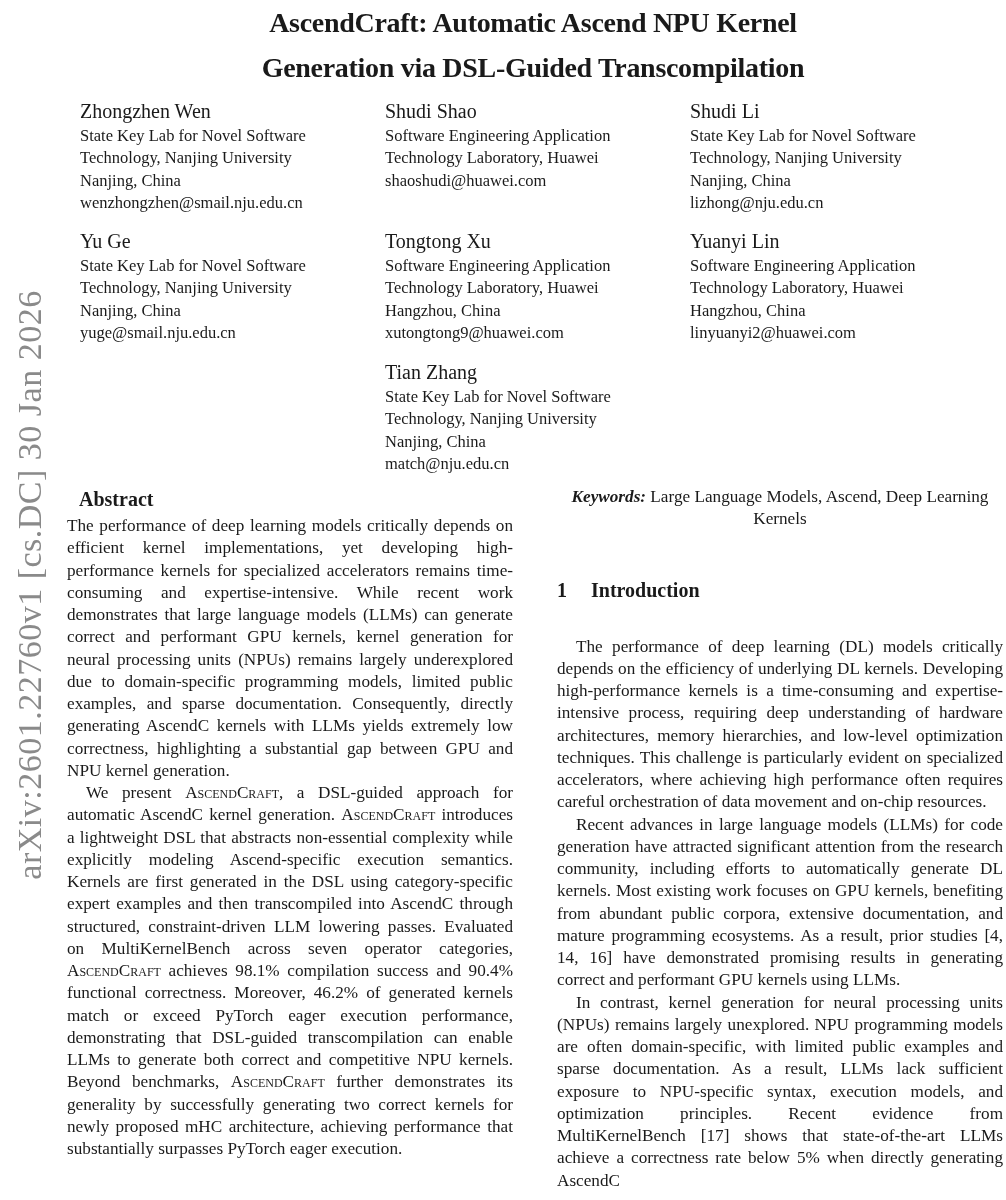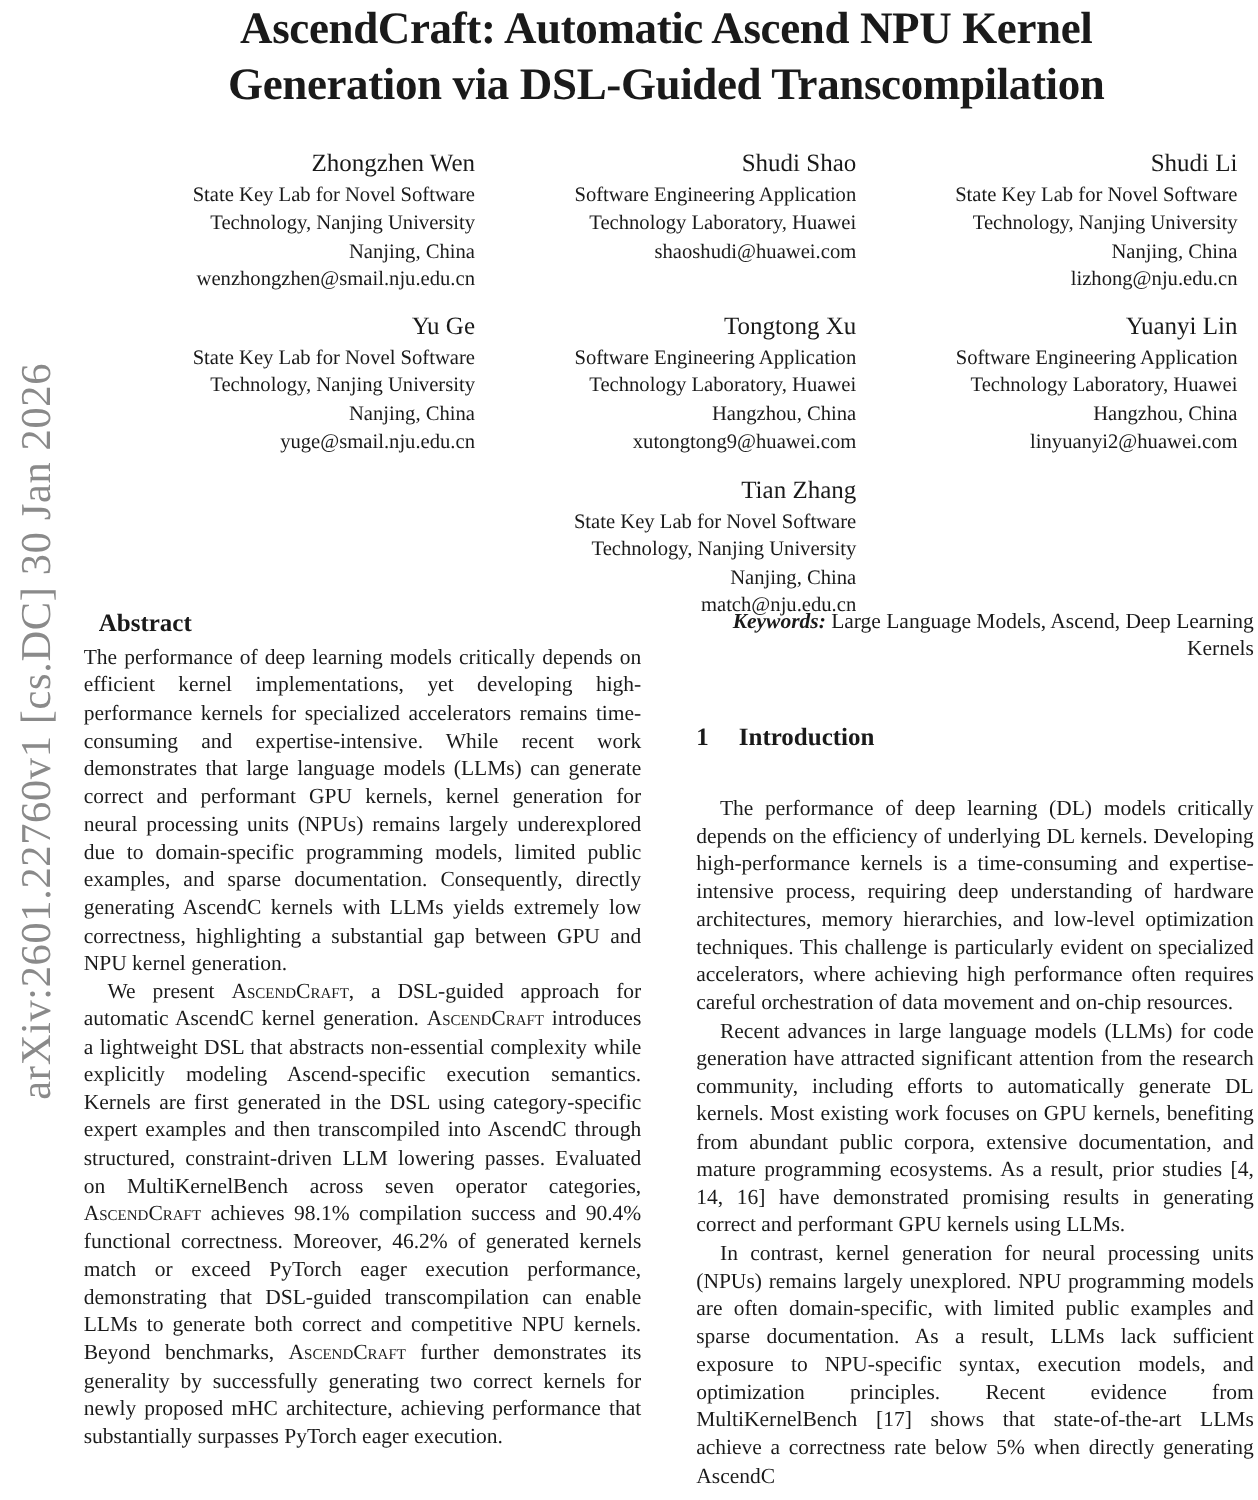--- a/index.html
+++ b/index.html
@@ -5,24 +5,24 @@
   html, body { margin:0; padding:0; background:#ffffff; }
   body { width:1006px; height:1200px; position:relative; overflow:hidden; color:#1a1a1a; font-family:"Liberation Serif","DejaVu Serif",serif; }
   .arxiv-stamp {
     position:absolute; left:-300px; top:560px; width:660px; height:50px;
     transform:rotate(-90deg); transform-origin:center center;
     font-family:"Liberation Serif",serif; font-size:34px; color:#8a8a8a;
     text-align:center; line-height:50px; letter-spacing:0.5px; white-space:nowrap;
   }
   .title {
     position:absolute; left:60px; top:0; width:946px; text-align:center;
-    font-weight:bold; font-size:36px; line-height:45px; letter-spacing:-0.3px;
+    font-weight:bold; font-size:28px; line-height:45px; letter-spacing:-0.3px;
   }
   .title div { white-space:nowrap; }
-  .author { position:absolute; text-align:right; font-size:16.5px; line-height:22.4px;margin-top:20px; }
+  .author { position:absolute; text-align:left; font-size:16.5px; line-height:22.4px; }
   .author .name { font-size:20px; line-height:25px; margin-bottom:1px; }
   .a1 { left:80px; width:300px; top:99px; }
   .a2 { left:385px; width:300px; top:99px; }
   .a3 { left:690px; width:300px; top:99px; }
   .a4 { left:80px; width:300px; top:229px; }
   .a5 { left:385px; width:300px; top:229px; }
   .a6 { left:690px; width:300px; top:229px; }
   .a7 { left:385px; width:300px; top:360px; }
 
   .col { position:absolute; width:446px; font-size:17.2px; line-height:22.25px; text-align:justify; }
@@ -95,18 +95,18 @@
   <div>match@nju.edu.cn</div>
 </div>
 
 <div class="col col-left">
   <div class="sec-head">Abstract</div>
   <p class="para">The performance of deep learning models critically depends on efficient kernel implementations, yet developing high-performance kernels for specialized accelerators remains time-consuming and expertise-intensive. While recent work demonstrates that large language models (LLMs) can generate correct and performant GPU kernels, kernel generation for neural processing units (NPUs) remains largely underexplored due to domain-specific programming models, limited public examples, and sparse documentation. Consequently, directly generating AscendC kernels with LLMs yields extremely low correctness, highlighting a substantial gap between GPU and NPU kernel generation.</p>
   <p class="para indent"><span>We present </span><span class="sc">AscendCraft</span><span>, a DSL-guided approach for automatic AscendC kernel generation. </span><span class="sc">AscendCraft</span><span> introduces a lightweight DSL that abstracts non-essential complexity while explicitly modeling Ascend-specific execution semantics. Kernels are first generated in the DSL using category-specific expert examples and then transcompiled into AscendC through structured, constraint-driven LLM lowering passes. Evaluated on MultiKernelBench across seven operator categories, </span><span class="sc">AscendCraft</span><span> achieves 98.1% compilation success and 90.4% functional correctness. Moreover, 46.2% of generated kernels match or exceed PyTorch eager execution performance, demonstrating that DSL-guided transcompilation can enable LLMs to generate both correct and competitive NPU kernels. Beyond benchmarks, </span><span class="sc">AscendCraft</span><span> further demonstrates its generality by successfully generating two correct kernels for newly proposed mHC architecture, achieving performance that substantially surpasses PyTorch eager execution.</span></p>
 </div>
 
 <div class="col col-right">
-  <p class="para" style="text-align:right;"><span class="kw-label">Keywords:</span><span> Large Language Models, Ascend, Deep Learning Kernels</span></p>
+  <p class="para" style="text-align:center;"><span class="kw-label">Keywords:</span><span> Large Language Models, Ascend, Deep Learning Kernels</span></p>
   <div class="intro-head"><span class="num">1</span><span>Introduction</span></div>
   <p class="para indent">The performance of deep learning (DL) models critically depends on the efficiency of underlying DL kernels. Developing high-performance kernels is a time-consuming and expertise-intensive process, requiring deep understanding of hardware architectures, memory hierarchies, and low-level optimization techniques. This challenge is particularly evident on specialized accelerators, where achieving high performance often requires careful orchestration of data movement and on-chip resources.</p>
   <p class="para indent">Recent advances in large language models (LLMs) for code generation have attracted significant attention from the research community, including efforts to automatically generate DL kernels. Most existing work focuses on GPU kernels, benefiting from abundant public corpora, extensive documentation, and mature programming ecosystems. As a result, prior studies [4, 14, 16] have demonstrated promising results in generating correct and performant GPU kernels using LLMs.</p>
   <p class="para indent">In contrast, kernel generation for neural processing units (NPUs) remains largely unexplored. NPU programming models are often domain-specific, with limited public examples and sparse documentation. As a result, LLMs lack sufficient exposure to NPU-specific syntax, execution models, and optimization principles. Recent evidence from MultiKernelBench [17] shows that state-of-the-art LLMs achieve a correctness rate below 5% when directly generating AscendC</p>
 </div>
 
 </body></html>

